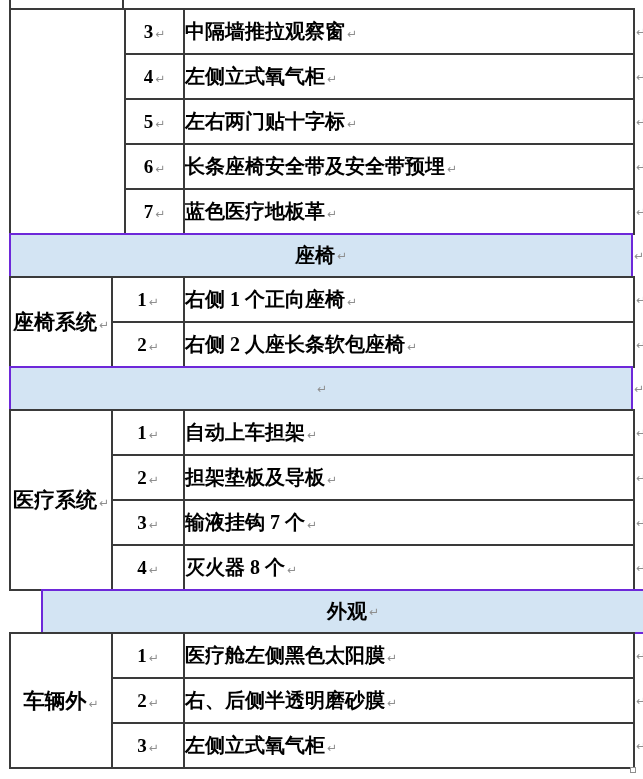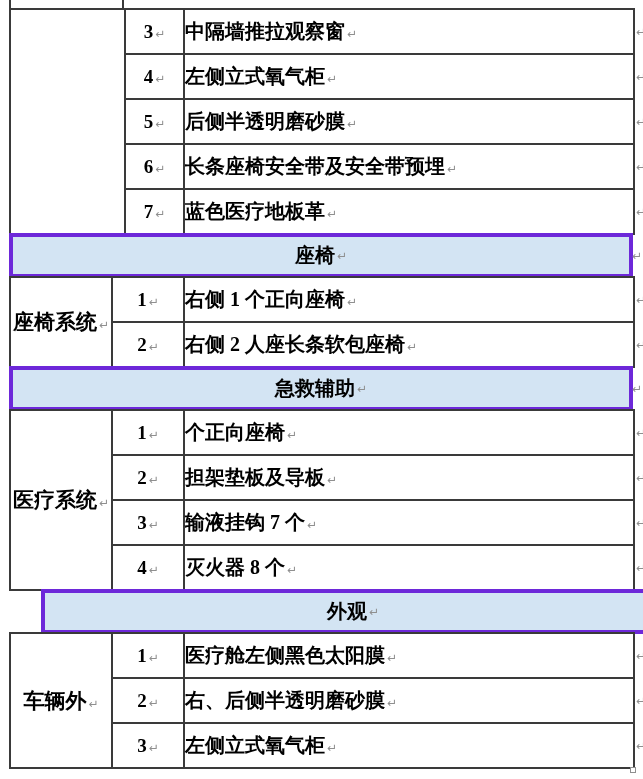--- a/index.html
+++ b/index.html
@@ -44,21 +44,21 @@
   td.desc{
     text-align:left;
     font-size:20px;font-weight:bold;
     padding-left:7px;
     white-space:nowrap;
     margin-top:44px;
   }
   .hdr{
     position:absolute;left:9px;width:624px;height:45px;
     box-sizing:border-box;
-    border:4px solid #6d28d9;
+    border:2px solid #6d28d9;
     background:#d3e4f3;
     display:flex;align-items:center;justify-content:center;
     font-size:20px;font-weight:bold;
   }
   .pmark{
     font-family:"DejaVu Sans","Liberation Sans",sans-serif;
     font-weight:normal;
     color:#8f8f8f;
     font-size:12px;
     margin-left:2px;
@@ -107,21 +107,21 @@
       <td class="cat cat-empty" rowspan="5"></td>
       <td class="num"><span>3</span><span class="pmark">↵</span></td>
       <td class="desc"><span>中隔墙推拉观察窗</span><span class="pmark">↵</span><span class="pmark outside">↵</span></td>
     </tr>
     <tr>
       <td class="num"><span>4</span><span class="pmark">↵</span></td>
       <td class="desc"><span>左侧立式氧气柜</span><span class="pmark">↵</span><span class="pmark outside">↵</span></td>
     </tr>
     <tr>
       <td class="num"><span>5</span><span class="pmark">↵</span></td>
-      <td class="desc"><span>后侧半透明磨砂膜</span><span class="pmark">↵</span><span class="pmark outside">↵</span></td>
+      <td class="desc"><span>左右两门贴十字标</span><span class="pmark">↵</span><span class="pmark outside">↵</span></td>
     </tr>
     <tr>
       <td class="num"><span>6</span><span class="pmark">↵</span></td>
       <td class="desc"><span>长条座椅安全带及安全带预埋</span><span class="pmark">↵</span><span class="pmark outside">↵</span></td>
     </tr>
     <tr>
       <td class="num"><span>7</span><span class="pmark">↵</span></td>
       <td class="desc"><span>蓝色医疗地板革</span><span class="pmark">↵</span><span class="pmark outside">↵</span></td>
     </tr>
   </tbody>
@@ -146,36 +146,35 @@
       <td class="desc"><span>右侧 1 个正向座椅</span><span class="pmark">↵</span><span class="pmark outside">↵</span></td>
     </tr>
     <tr>
       <td class="num"><span>2</span><span class="pmark">↵</span></td>
       <td class="desc"><span>右侧 2 人座长条软包座椅</span><span class="pmark">↵</span><span class="pmark outside">↵</span></td>
     </tr>
   </tbody>
     </table>
 
   <div class="hdr" id="hdr2">
-    <span>急救辅助</span>
       <span class="pmark">↵</span>
     <span class="pmark outside">↵</span>
   </div>
 
   <table class="tbl low" id="tblC">
     <colgroup>
         <col class="c1">
         <col class="c2">
         <col class="c3">
       </colgroup>
     <tbody>
         <tr>
       <td class="cat" rowspan="4"><span>医疗系统</span><span class="pmark">↵</span></td>
       <td class="num"><span>1</span><span class="pmark">↵</span></td>
-      <td class="desc"><span>个正向座椅</span><span class="pmark">↵</span><span class="pmark outside">↵</span></td>
+      <td class="desc"><span>自动上车担架</span><span class="pmark">↵</span><span class="pmark outside">↵</span></td>
     </tr>
     <tr>
       <td class="num"><span>2</span><span class="pmark">↵</span></td>
       <td class="desc"><span>担架垫板及导板</span><span class="pmark">↵</span><span class="pmark outside">↵</span></td>
     </tr>
     <tr>
       <td class="num"><span>3</span><span class="pmark">↵</span></td>
       <td class="desc"><span>输液挂钩 7 个</span><span class="pmark">↵</span><span class="pmark outside">↵</span></td>
     </tr>
     <tr>

